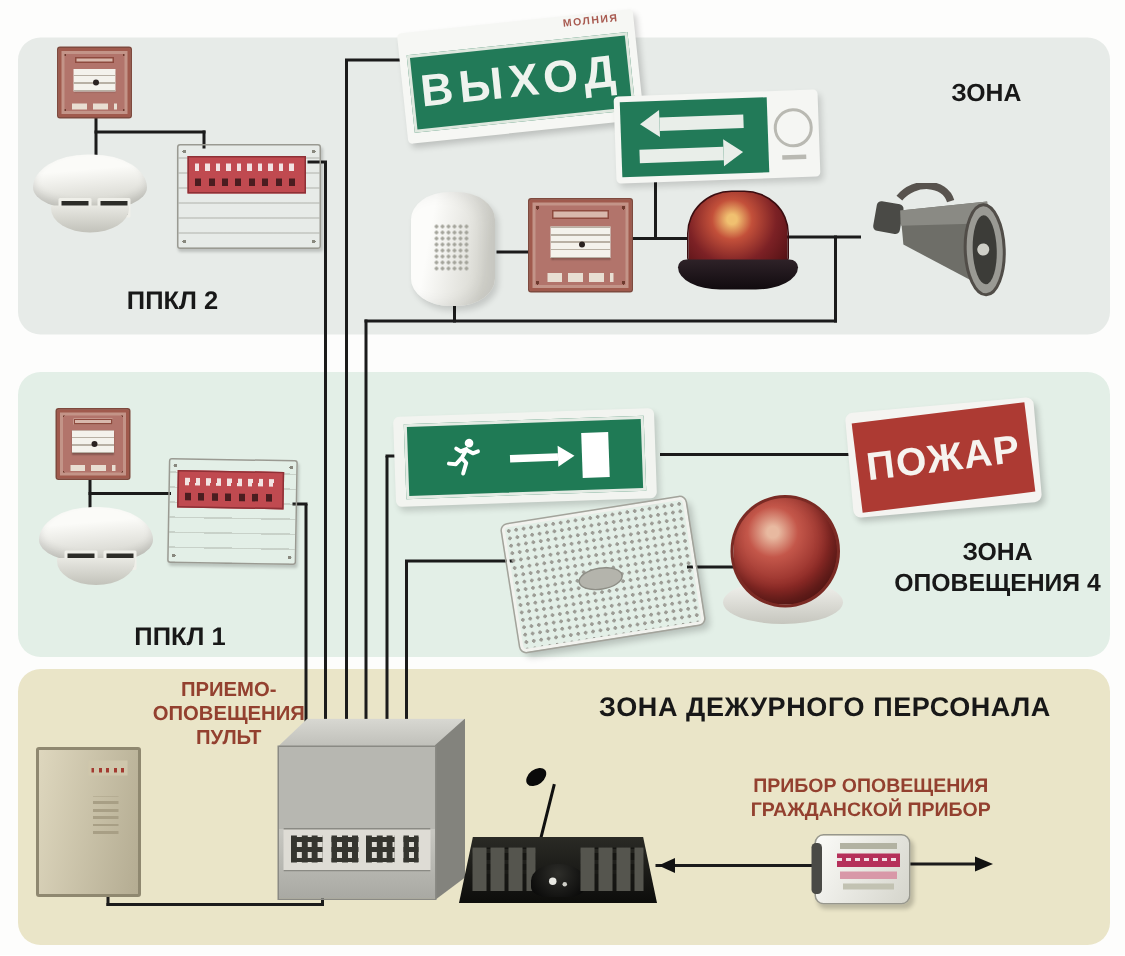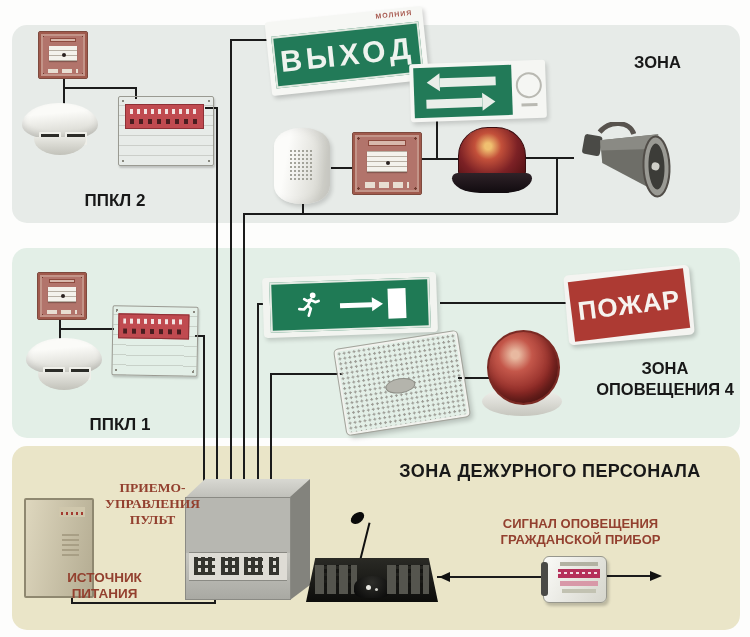--- a/index.html
+++ b/index.html
@@ -362,27 +362,23 @@
   <div class="civil" style="left:543px;top:556px;width:62px;height:45px;">
     <div class="cv-r1"></div>
     <div class="cv-r2"></div>
     <div class="cv-r3"></div>
     <div class="cv-r4"></div>
   </div>
 
   <div class="arrowhead-left" style="left:439px;top:572px;"></div>
   <div class="arrowhead-right" style="left:650px;top:571px;"></div>
 
-  <div class="lbl-red" style="left:95px;top:480px;width:115px;font-size:13.5px;font-family:Liberation Serif, serif;">
+  <div class="lbl-red" style="left:95px;top:452px;width:115px;font-size:13.5px;">
     <div>ПРИЕМО-</div>
-    <div>УПРАВЛЕНИЯ</div>
+    <div>ОПОВЕЩЕНИЯ</div>
     <div>ПУЛЬТ</div>
   </div>
-  <div class="lbl-red" style="left:52px;top:570px;width:105px;font-size:13.5px;">
-    <div>ИСТОЧНИК</div>
-    <div>ПИТАНИЯ</div>
-  </div>
   <div class="lbl-red" style="left:483px;top:516px;width:195px;font-size:13px;">
-    <div>СИГНАЛ ОПОВЕЩЕНИЯ</div>
+    <div>ПРИБОР ОПОВЕЩЕНИЯ</div>
     <div>ГРАЖДАНСКОЙ ПРИБОР</div>
   </div>
 
 </div>
 
 </body></html>

